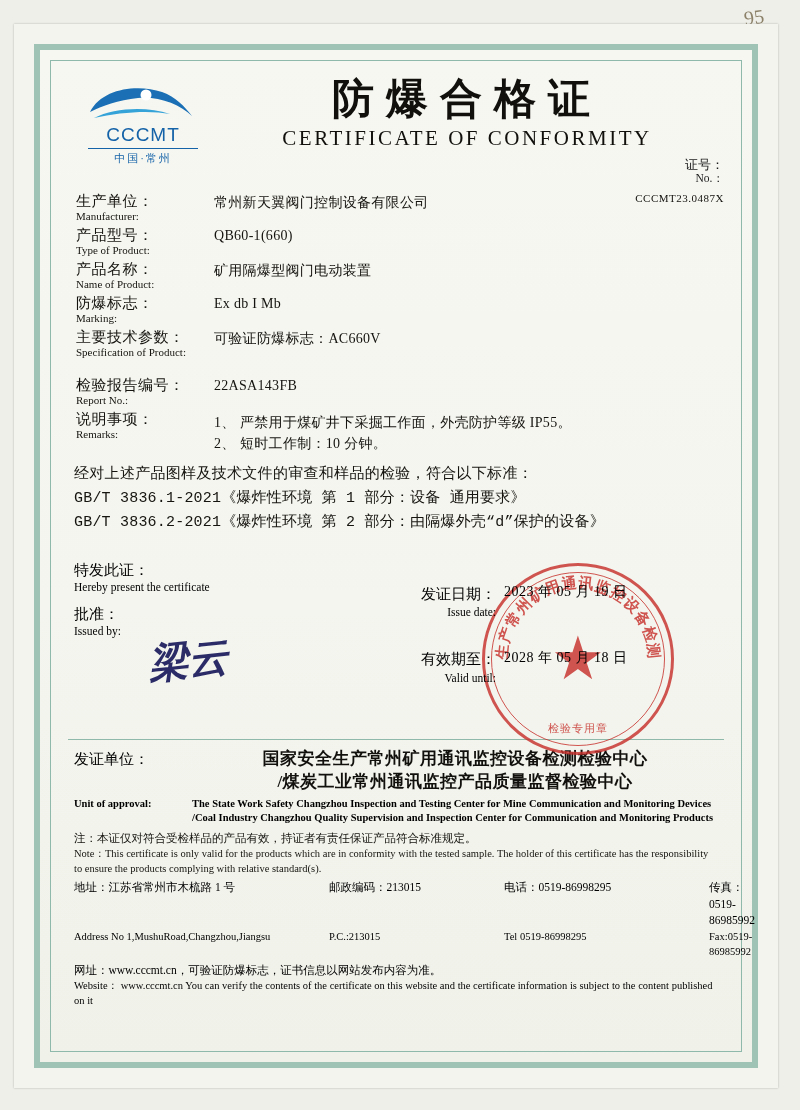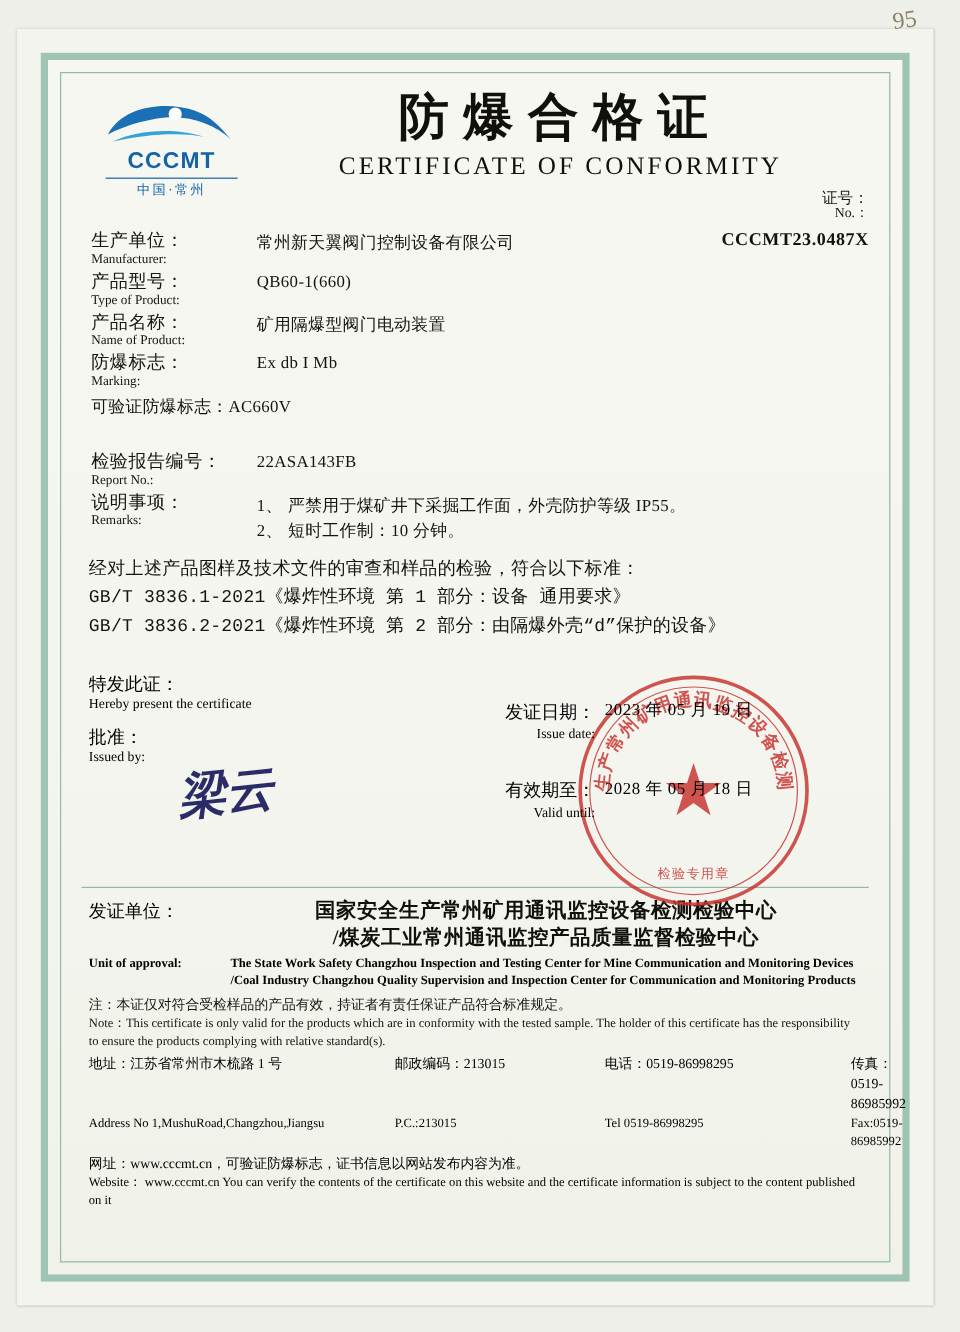--- a/index.html
+++ b/index.html
@@ -42,21 +42,21 @@
   .header{position:relative;height:110px;}
   .logo{
     position:absolute;left:10px;top:6px;width:130px;text-align:center;
   }
   .logo .swoosh{
     width:118px;height:44px;margin:0 auto;position:relative;
   }
   .logo .swoosh svg{display:block;}
   .logo .cccmt{
     font-family:"Liberation Sans", sans-serif;
-    font-weight:bold;font-size:19px;letter-spacing:1px;color:#1462a8;
+    font-weight:normal;font-size:19px;letter-spacing:1px;color:#1462a8;
     margin-top:-2px;
   }
   .logo .cnline{
     border-top:1.5px solid #1462a8;margin:2px 10px 2px 10px;
   }
   .logo .cncity{
     font-size:11px;color:#1462a8;letter-spacing:2px;
   }
   .titles{position:absolute;left:142px;top:0;right:0;text-align:center;}
   .title-cn{
@@ -70,21 +70,21 @@
   }
   .no-row{
     margin-top:7px;display:flex;justify-content:center;align-items:flex-end;gap:8px;flex-direction:column;
   }
   .no-label{
     text-align:right;line-height:1.05;font-size:12.5px;color:#1a1a1a;
   }
   .no-label .cn{font-size:13px;}
   .no-label .en{font-size:11.5px;}
   .no-value{
-    font-size:15px;letter-spacing:.5px;color:#14120f;padding-bottom:1px;font-weight:bold;
+    font-size:11px;letter-spacing:.5px;color:#14120f;padding-bottom:1px;
   }
 
   
   .fields{margin-top:6px;padding-left:8px;}
   .frow{
     display:flex;align-items:flex-start;min-height:34px;
   }
   .fkey{
     width:138px;flex:0 0 138px;line-height:1.15;padding-top:1px;
   }
@@ -251,20 +251,24 @@
 
         <div class="frow">
           <div class="fkey">
             <div class="cn">防爆标志：</div>
             <div class="en">Marking:</div>
           </div>
           <div class="fval">Ex db I Mb</div>
         </div>
 
         <div class="frow">
+          <div class="fkey">
+            <div class="cn">主要技术参数：</div>
+            <div class="en">Specification of Product:</div>
+          </div>
           <div class="fval">可验证防爆标志：AC660V</div>
         </div>
 
         <div class="gap"></div>
 
         <div class="frow">
           <div class="fkey">
             <div class="cn">检验报告编号：</div>
             <div class="en">Report No.:</div>
           </div>

